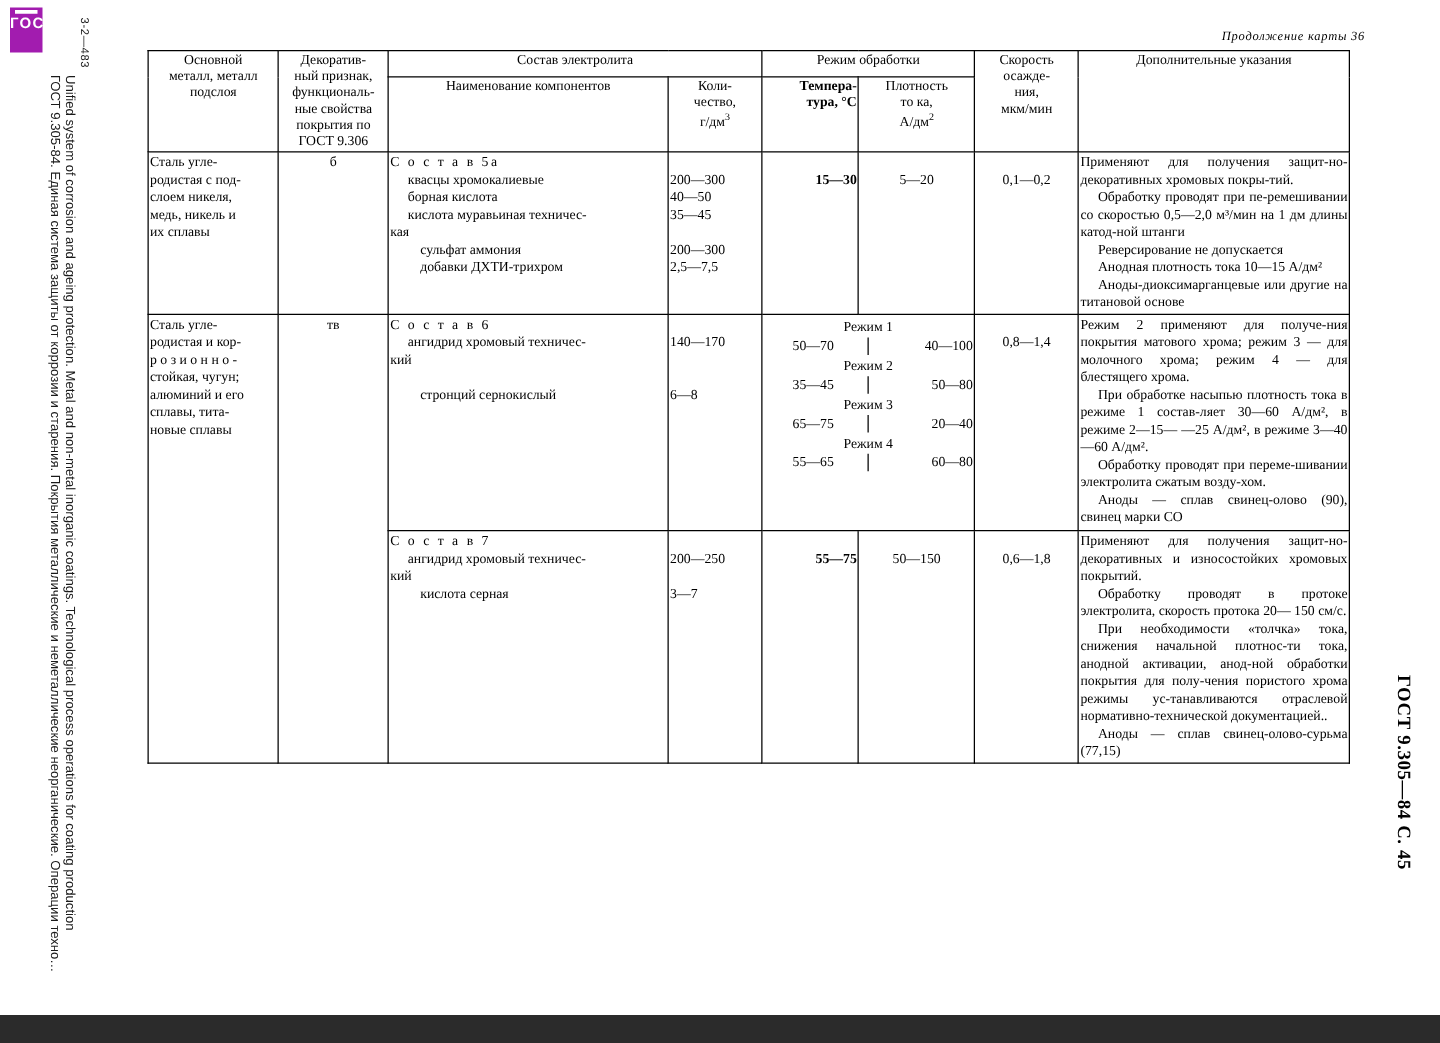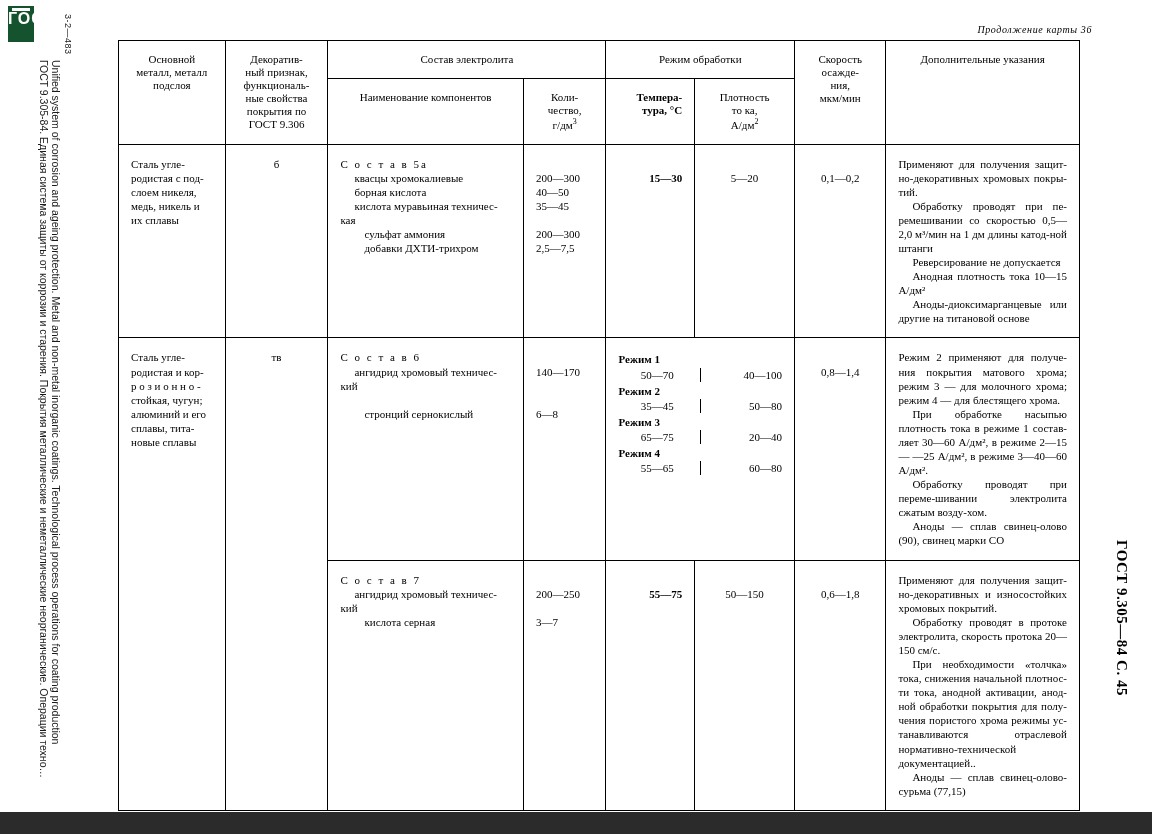--- a/index.html
+++ b/index.html
@@ -25,25 +25,25 @@
     position: absolute;
     left: 0; top: 812px;
     width: 1152px; height: 22px;
     background: #2b2b2b;
   }
   
   .gost-logo {
     position: absolute;
     left: 8px; top: 6px;
     width: 26px; height: 36px;
-    background: #14532d;
+    background: #a21caf;
     color: #ffffff;
     font-family: "Liberation Sans", sans-serif;
     font-weight: bold;
-    font-size: 16px;
+    font-size: 12px;
     letter-spacing: 1px;
     text-align: center;
     line-height: 11px;
     padding-top: 1px;
     box-sizing: border-box;
   }
   .gost-logo .bar {
     display: block;
     width: 18px; height: 3px;
     margin: 1px auto 2px auto;
@@ -95,21 +95,21 @@
     left: 118px;
     top: 40px;
     width: 962px;
     border-collapse: collapse;
     font-size: 11px;
     color: #000;
   }
   table.doc td, table.doc th {
     border: 1px solid #000;
     vertical-align: top;
-    padding: 12px;
+    padding: 1px;
   }
   .hdr {
     text-align: center;
     font-weight: normal;
     font-size: 11px;
     padding: 3px 2px;
     line-height: 1.18;
     vertical-align: middle;
   }
   .cell {
@@ -129,21 +129,21 @@
   .indent1 { padding-left: 14px; }
   .indent2 { padding-left: 24px; }
   .just { text-align: justify; }
   .just p {
     margin: 0;
     text-indent: 14px;
     text-align: justify;
   }
   .just p.noind { text-indent: 0; }
   .line { display: block; }
-  .mode-title { text-align: left; margin: 2px 0 1px 0; font-weight: bold; }
+  .mode-title { text-align: center; margin: 2px 0 1px 0; }
   .pairrow {
     display: flex;
     justify-content: center;
     align-items: baseline;
   }
   .pairrow .l { width: 48%; text-align: center; }
   .pairrow .sep { width: 1px; background: #000; align-self: stretch; margin: 0 4px; }
   .pairrow .r { width: 48%; text-align: right; }
   sup { font-size: 8px; }
   .tall { height: 170px; }

